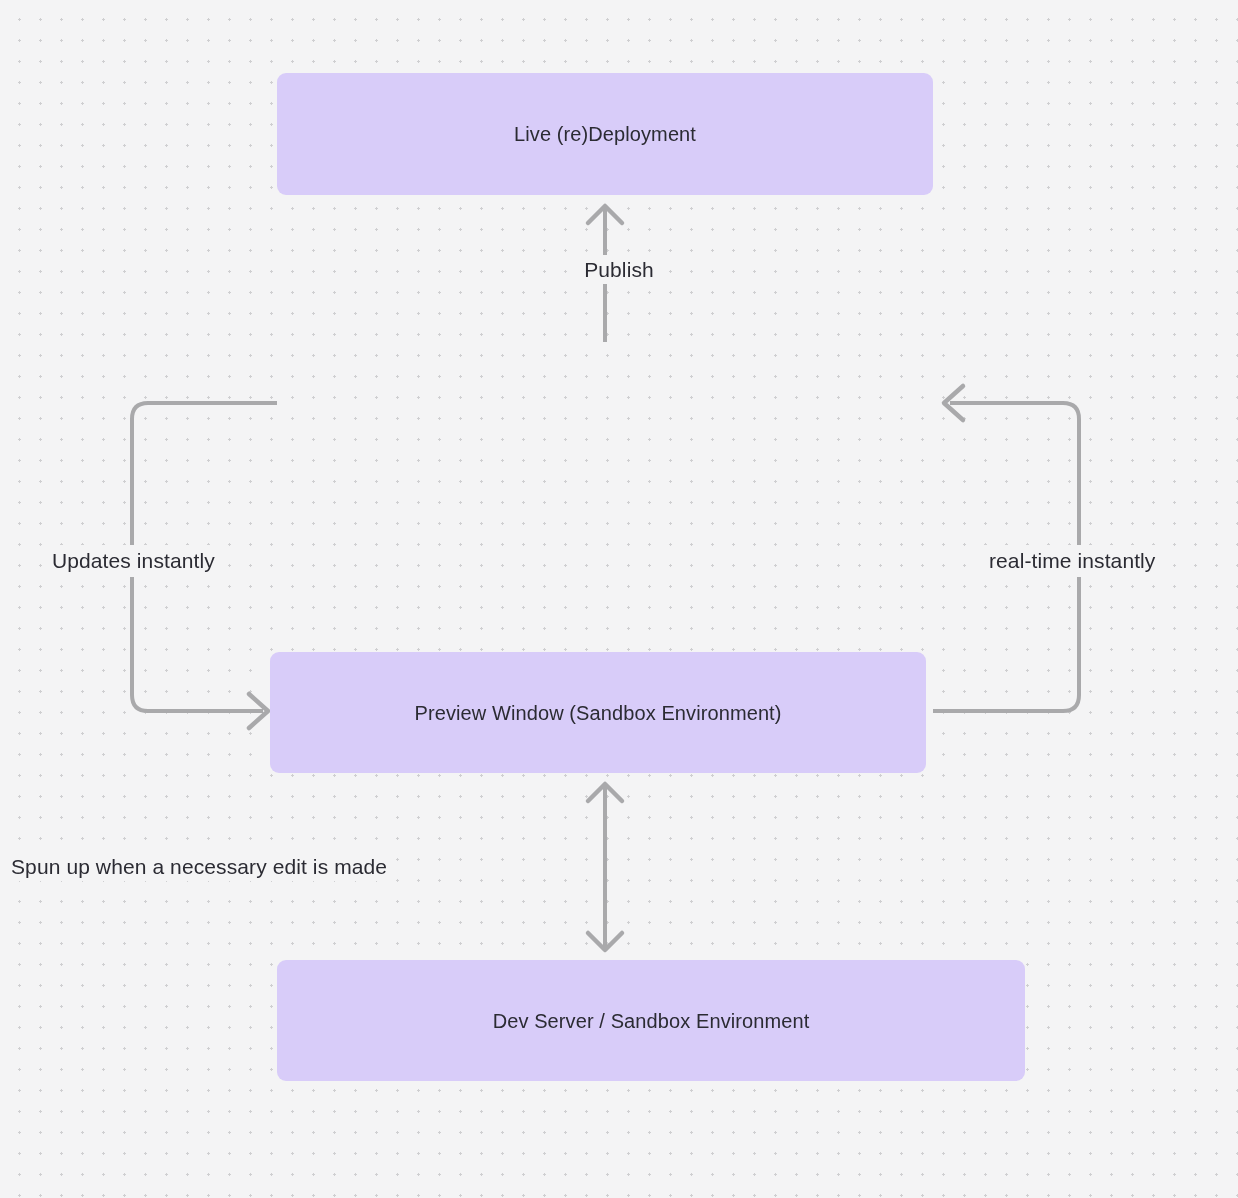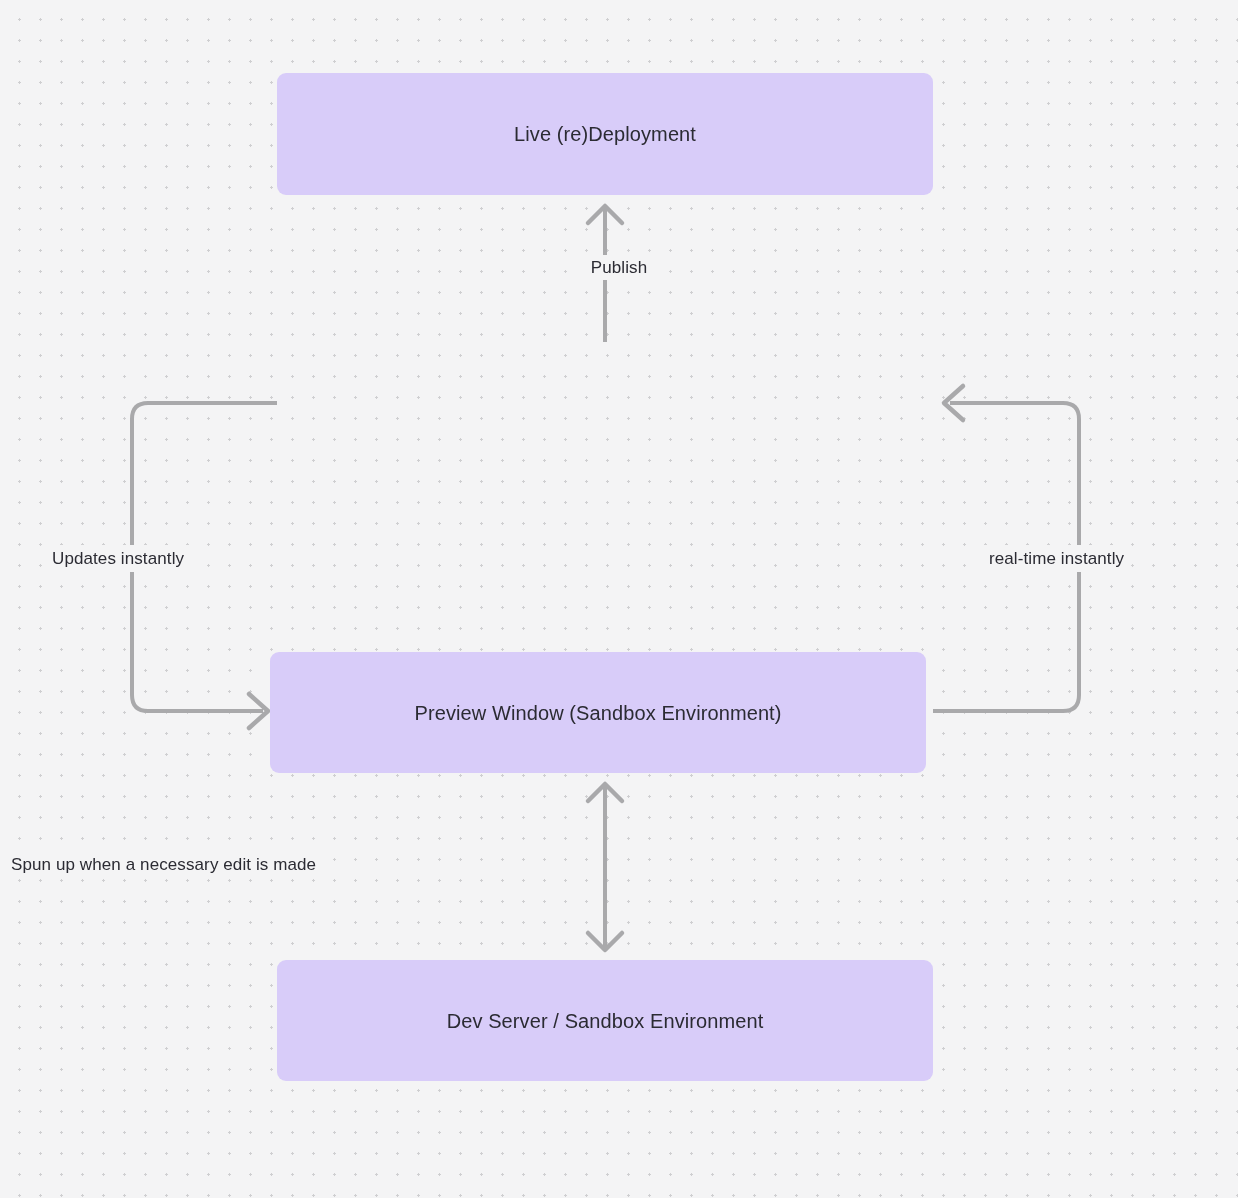--- a/index.html
+++ b/index.html
@@ -64,26 +64,26 @@
     color: #2b2b33;
     letter-spacing: 0.1px;
     line-height: 1.2;
     text-align: center;
     white-space: nowrap;
   }
 
   #node-live        { left: 277px; top: 73px;  width: 656px; height: 122px; }
   #node-editor      { left: 277px; top: 342px; width: 656px; height: 121px; }
   #node-preview     { left: 270px; top: 652px; width: 656px; height: 121px; }
-  #node-devserver   { left: 277px; top: 960px; width: 656px; height: 121px; }
+  #node-devserver   { left: 277px; top: 960px; width: 748px; height: 121px; }
 
   
   .edge-label {
     position: absolute;
-    font-size: 17px;
+    font-size: 21px;
     color: #2b2b33;
     letter-spacing: 0.1px;
     white-space: nowrap;
     background: #f4f4f5;
     padding: 3px 6px;
     box-sizing: border-box;
     line-height: 1.25;
   }
   
   #label-publish {

